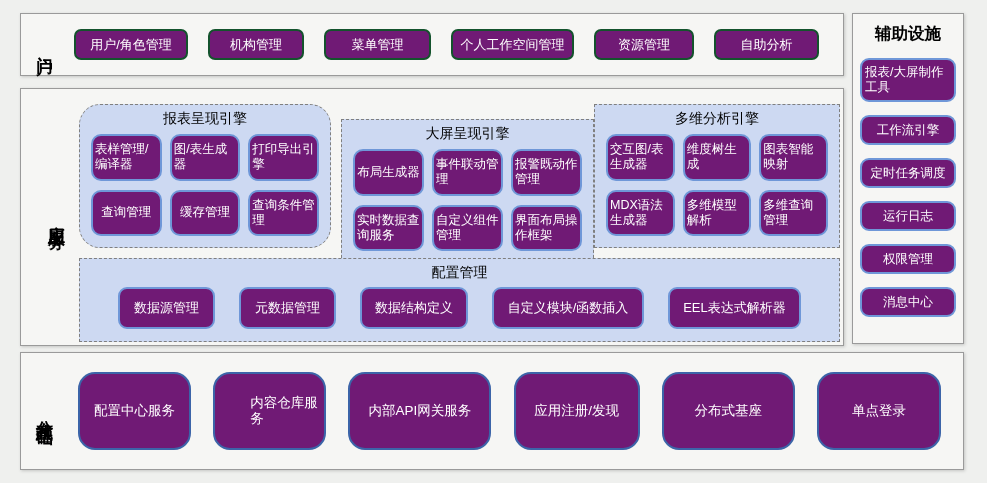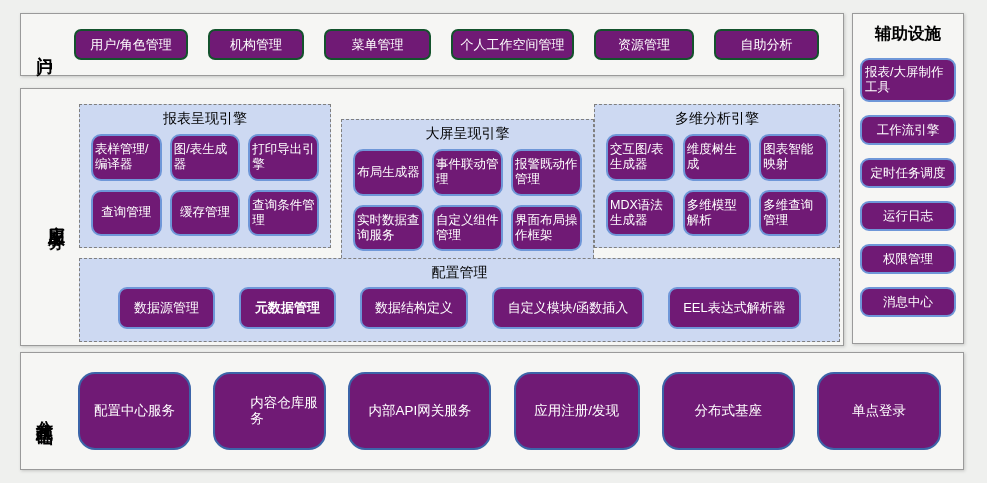--- a/index.html
+++ b/index.html
@@ -57,30 +57,30 @@
     display: flex; flex-direction: column;
   }
   .engine-title { text-align: center; font-size: 14px; padding: 5px 0 1px; color: #000; }
   .engine-grid {
     flex: 1; display: grid;
     grid-template-columns: repeat(3, 1fr);
     gap: 9px 8px;
     padding: 5px 11px 11px;
   }
   .engine .btn { font-size: 12.5px; border-radius: 10px; border-color: #6f97d8; padding: 2px 2px; }
-  #engine-report { left: 58px; top: 15px;  width: 252px; height: 144px; }
+  #engine-report { left: 58px; top: 15px;  width: 252px; height: 144px; border-radius: 21px; }
   #engine-screen { left: 320px; top: 15px; width: 253px; height: 144px; margin-top: 15px; }
   #engine-olap   { left: 573px; top: 15px; width: 246px; height: 144px; }
   #config-box    { left: 58px; top: 169px; width: 761px; height: 84px; }
   #config-box .config-row {
     flex: 1; display: flex; justify-content: space-evenly; align-items: center;
     padding: 2px 14px 10px;
   }
   #config-box .btn { height: 42px; font-size: 13px; border-radius: 9px; border-color: #6f97d8; }
-  .cw0 { width: 97px; } .cw1 { width: 97px; font-weight: bold; } .cw2 { width: 108px; }
+  .cw0 { width: 97px; } .cw1 { width: 97px; } .cw2 { width: 108px; }
   .cw3 { width: 152px; } .cw4 { width: 133px; }
 
   
   #dist { left: 20px; top: 352px; width: 944px; height: 118px;
           display: flex; align-items: center; padding: 0 22px 0 12px; }
   #dist .vlabel { margin-right: 22px; font-size: 17px; }
   #dist .row { flex: 1; display: flex; justify-content: space-between; align-items: center; }
   #dist .btn { height: 78px; font-size: 13.5px; border-radius: 17px; border-color: #3c64a8; }
   .dw0 { width: 113px; } .dw1 { width: 113px; padding-left: 35px; } .dw2 { width: 143px; }
   .dw3 { width: 126px; } .dw4 { width: 133px; } .dw5 { width: 124px; }

